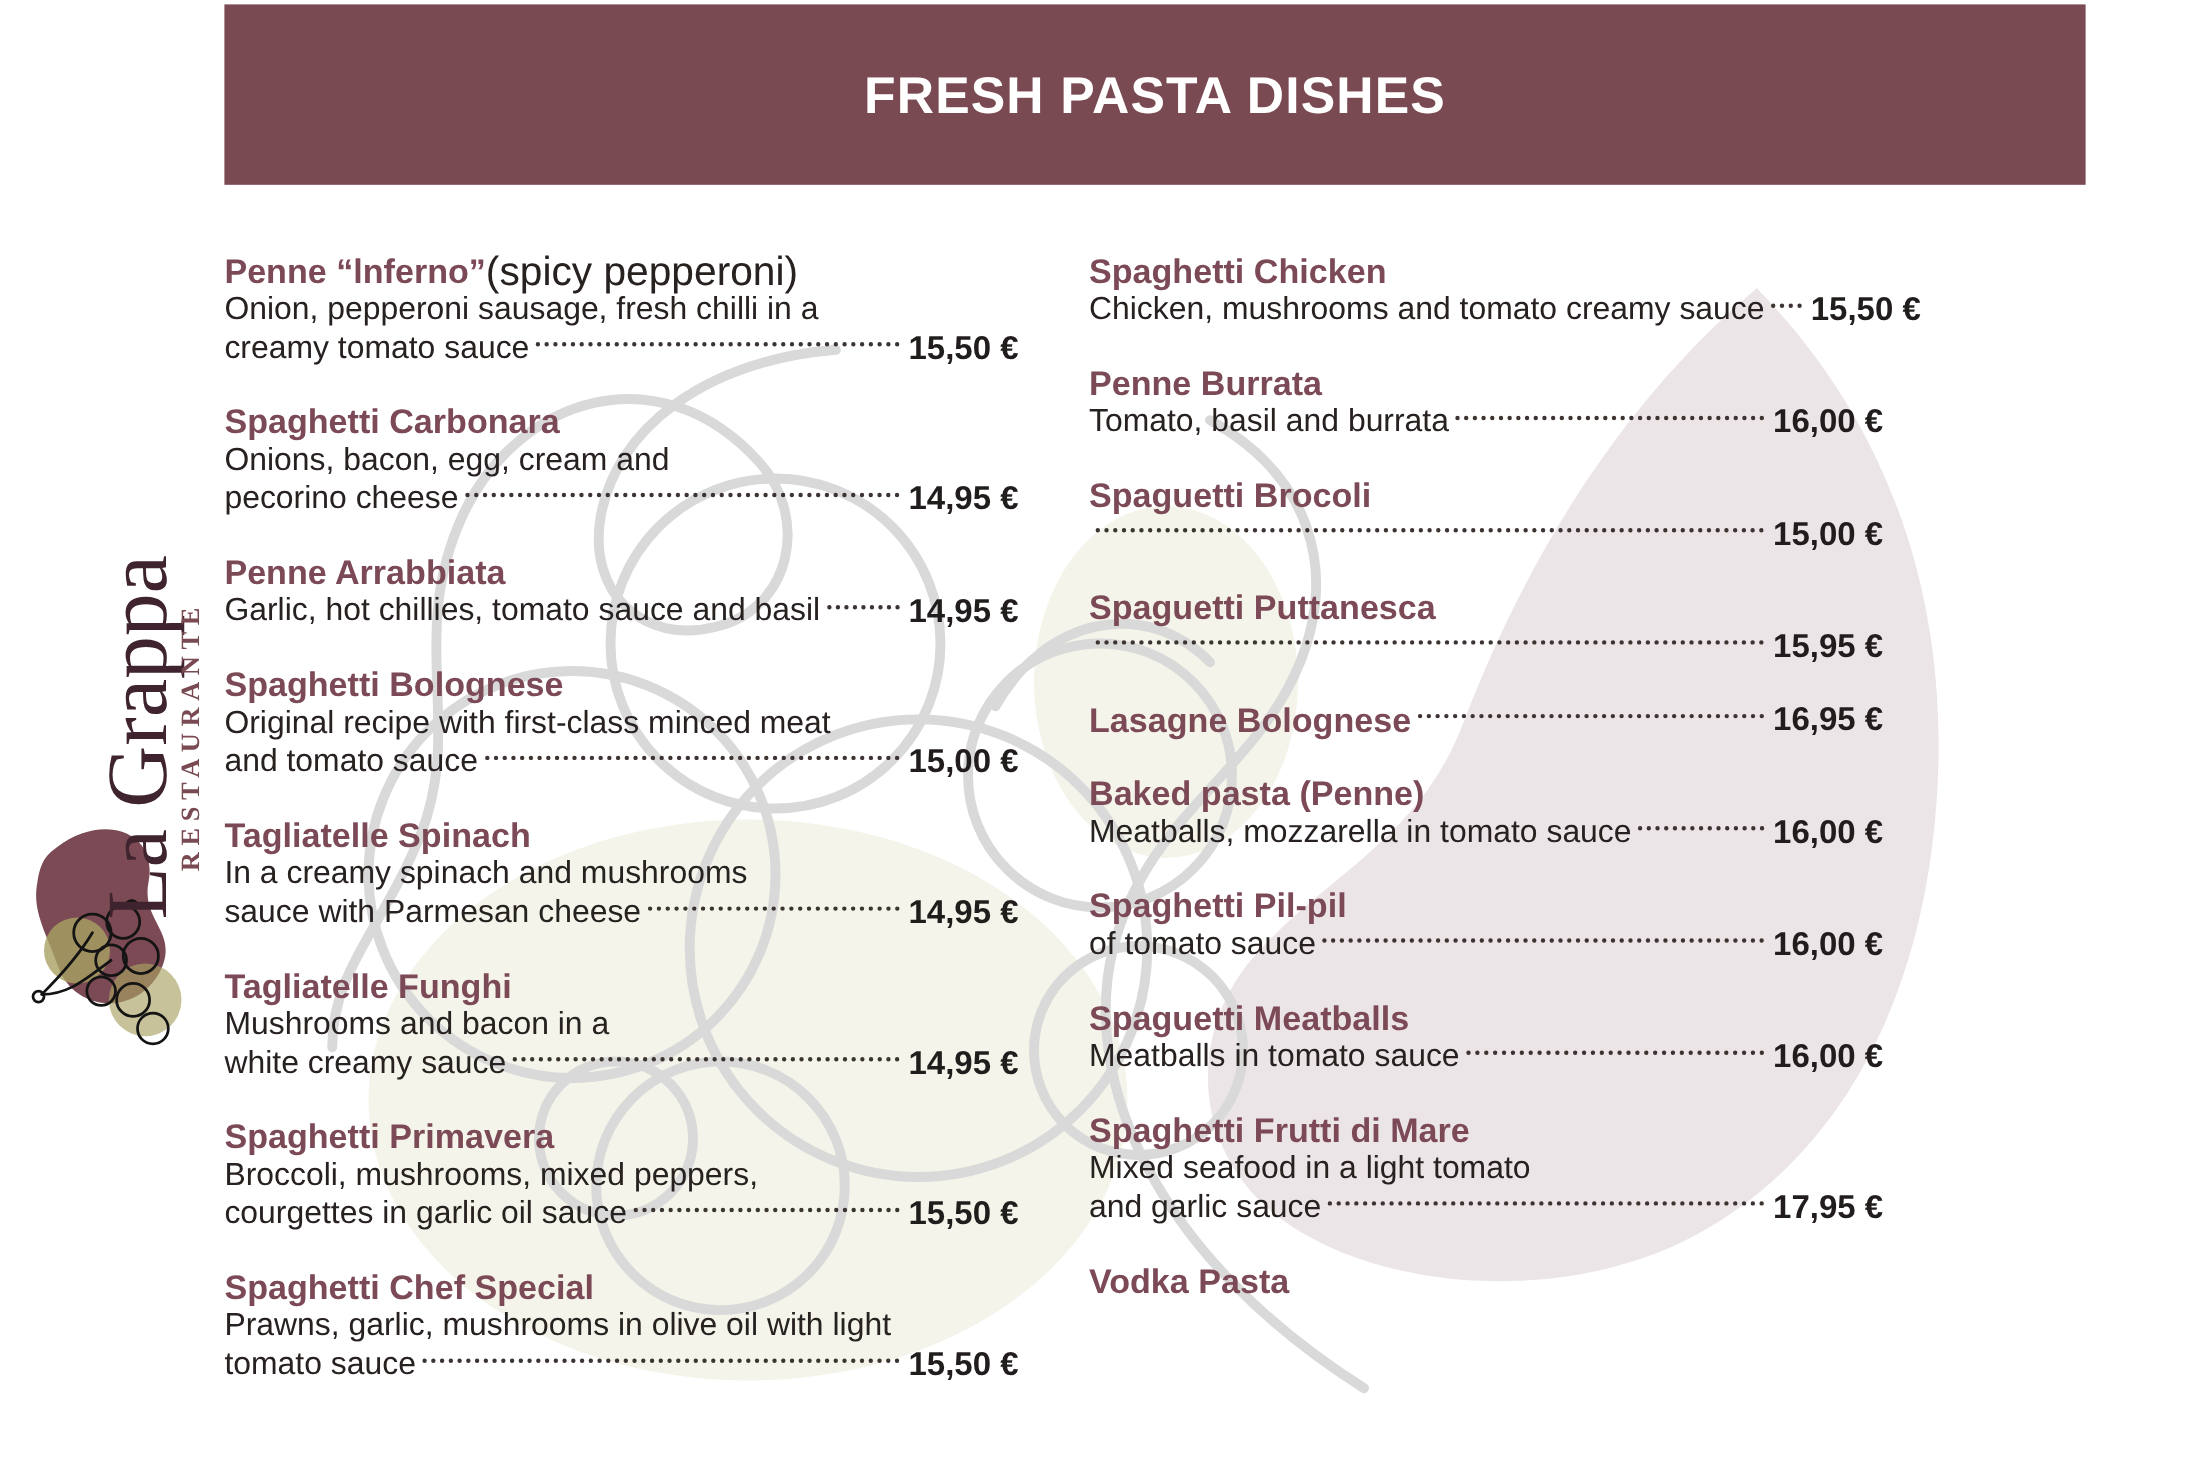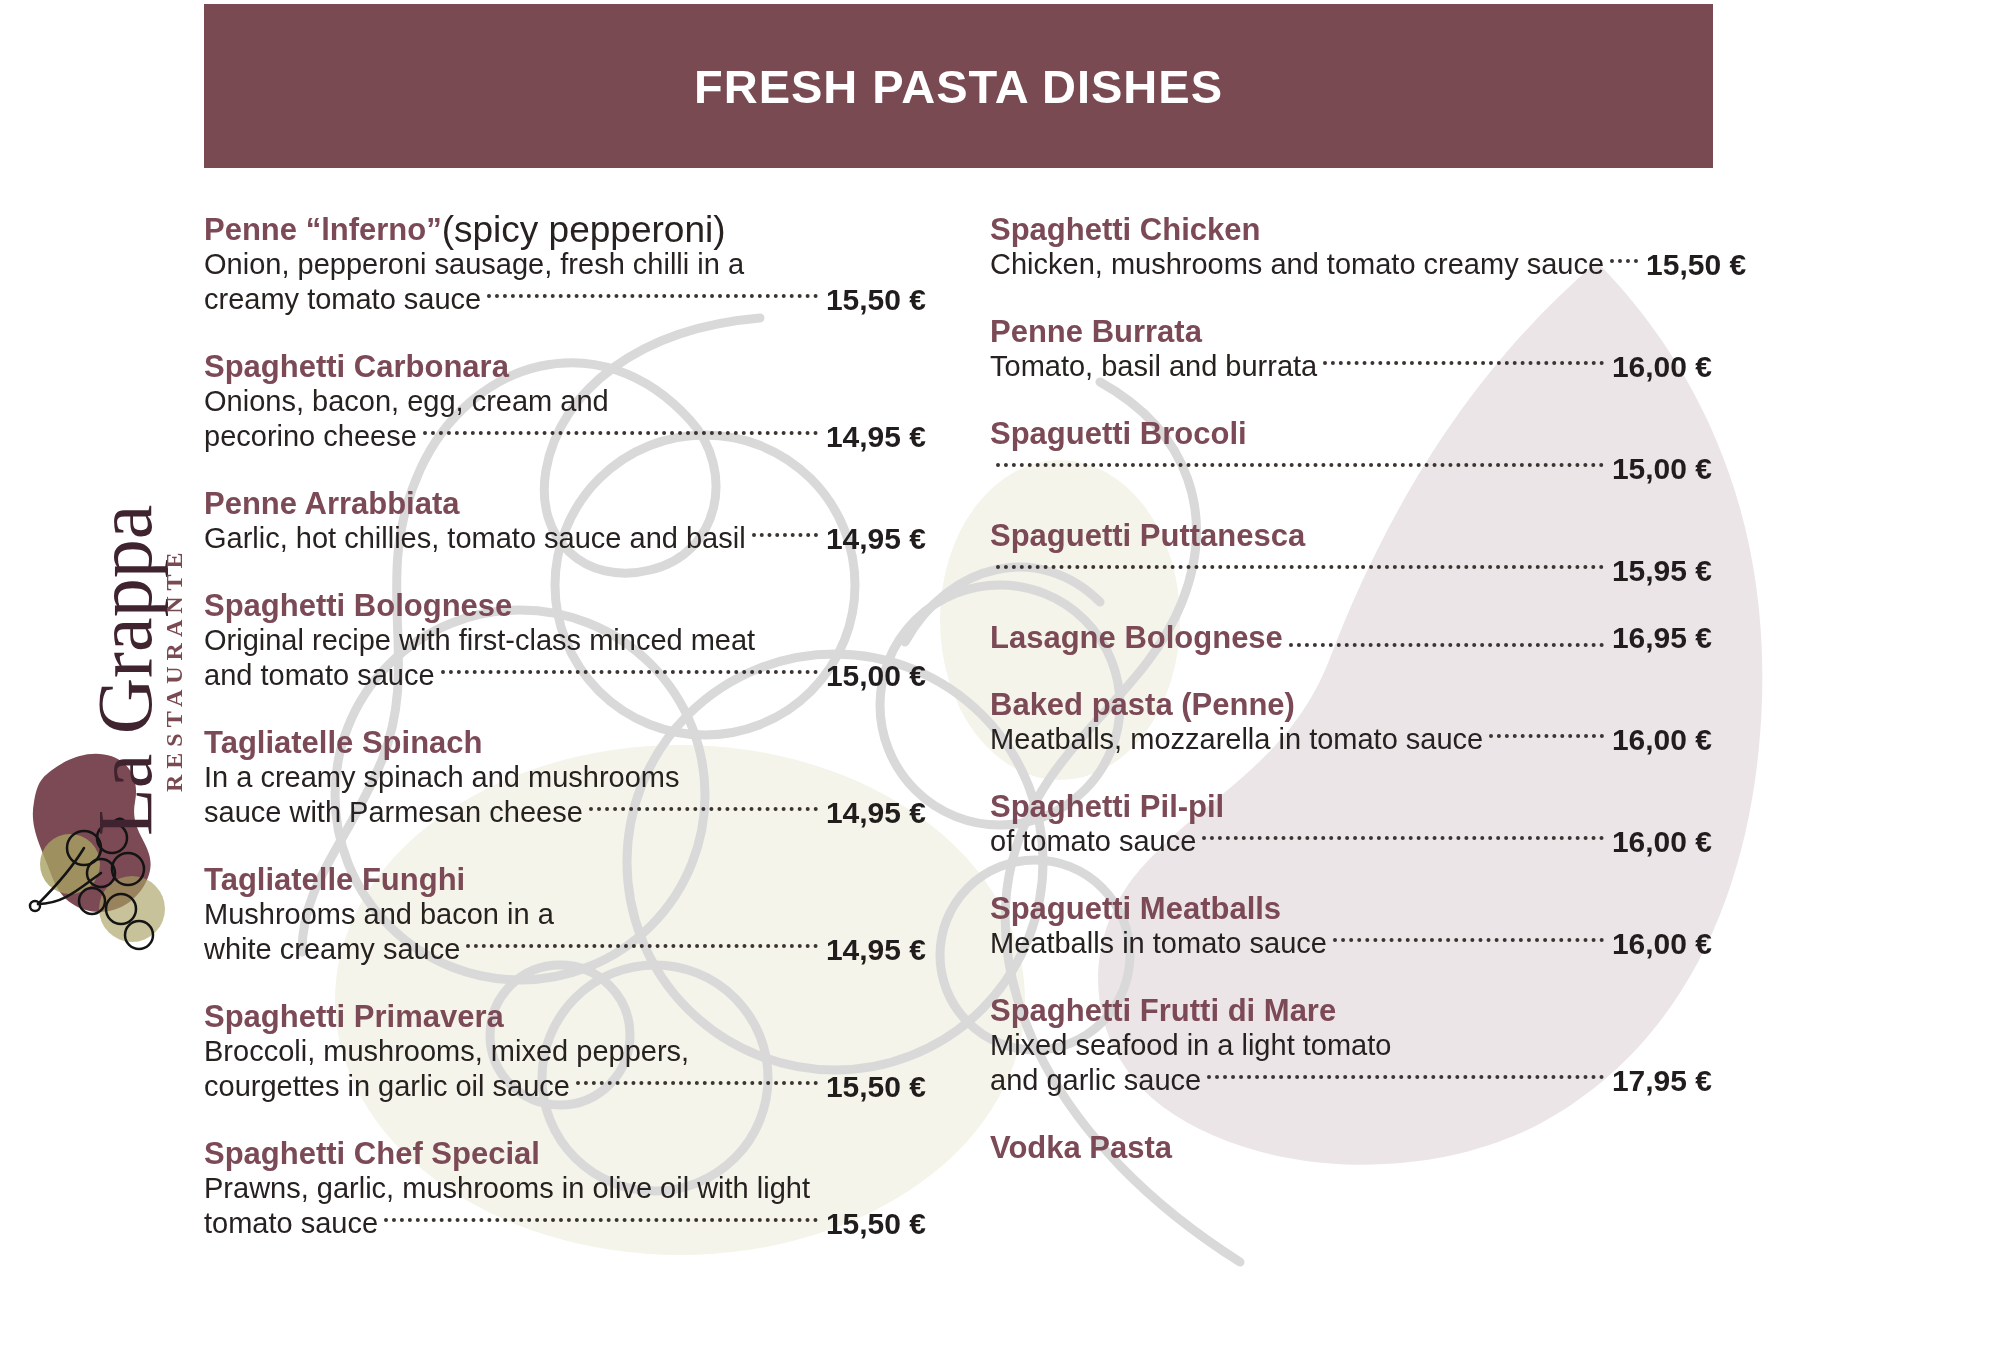--- a/index.html
+++ b/index.html
@@ -1,39 +1,39 @@
 <!DOCTYPE html>
 <html><head>
 <meta charset="utf-8">
 <style>
   html,body{margin:0;padding:0;background:#ffffff;}
   #page{position:relative;width:2000px;height:1346px;background:#ffffff;overflow:hidden;
         font-family:"Liberation Sans",sans-serif;}
   
   #watermark{position:absolute;left:0;top:0;width:2000px;height:1346px;z-index:0;}
   
-  .band{position:absolute;left:204px;top:4px;width:1509px;height:164px;background:#7a4a53;
+  .band{position:absolute;left:204px;top:4px;width:1692px;height:164px;background:#7a4a53;
         display:flex;align-items:center;justify-content:center;z-index:3;}
   .band h1{margin:0;color:#ffffff;font-size:47px;font-weight:bold;letter-spacing:1px;}
   
   .brand-name{position:absolute;left:86px;top:448px;height:388px;z-index:2;
         writing-mode:vertical-rl;transform:rotate(180deg);
         font-family:"Liberation Serif",serif;font-size:78px;color:#3f232e;line-height:1;}
   .brand-sub{position:absolute;left:162px;top:492px;height:300px;z-index:2;
         writing-mode:vertical-rl;transform:rotate(180deg);
         font-family:"Liberation Serif",serif;font-size:24px;letter-spacing:6px;
         color:#7a4a53;font-weight:bold;line-height:1;}
   .brand-logo{position:absolute;left:22px;top:742px;z-index:1;}
   
   .col{position:absolute;top:212px;width:722px;z-index:2;}
   #col-left{left:204px;}
   #col-right{left:990px;}
   .item{margin-bottom:32px;}
   .line{line-height:35px;font-size:29px;color:#272120;}
-  .title-line{display:flex;align-items:flex-end;}
+  .title-line{display:flex;align-items:center;margin-top:17px;}
   .dish-title{font-size:31px;font-weight:bold;color:#7c4a56;white-space:nowrap;}
   .dish-suffix{font-size:37px;color:#272120;white-space:nowrap;}
   .leader{display:flex;align-items:center;}
   .leader .txt{white-space:nowrap;}
   .leader .txt.tight{font-size:25px;letter-spacing:-0.4px;}
   .dots{flex:1;border-bottom:4px dotted #3b3431;margin:0 8px 8px 6px;min-width:28px;}
   .price{font-size:30px;font-weight:bold;color:#221d1d;white-space:nowrap;}
 </style>
 </head>
 <body>

